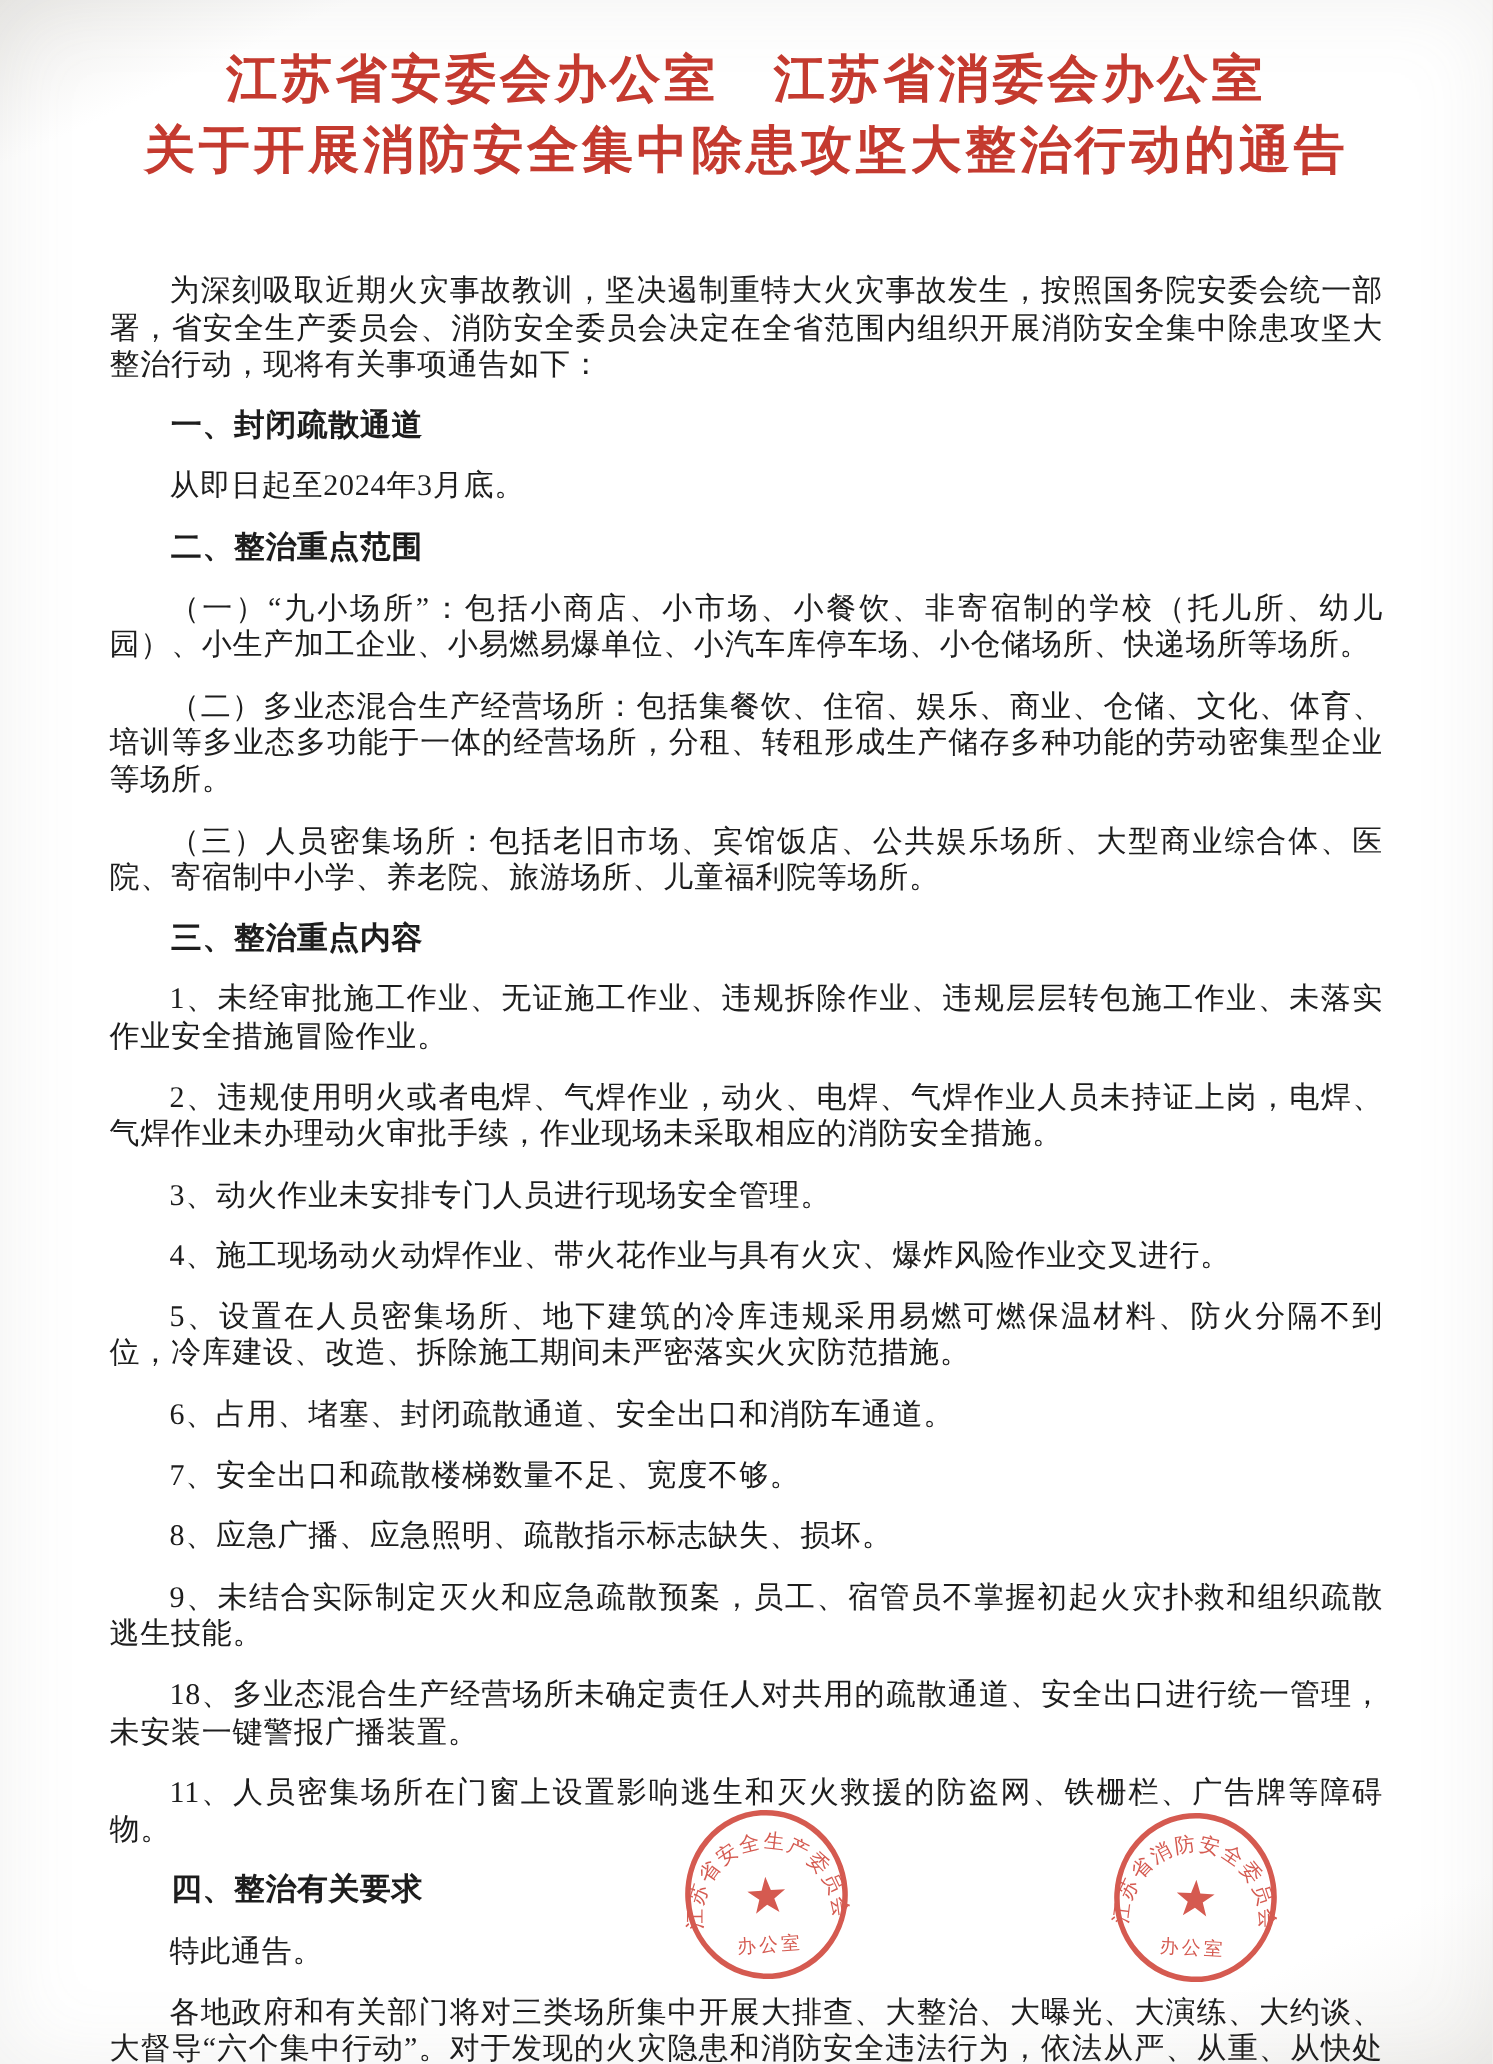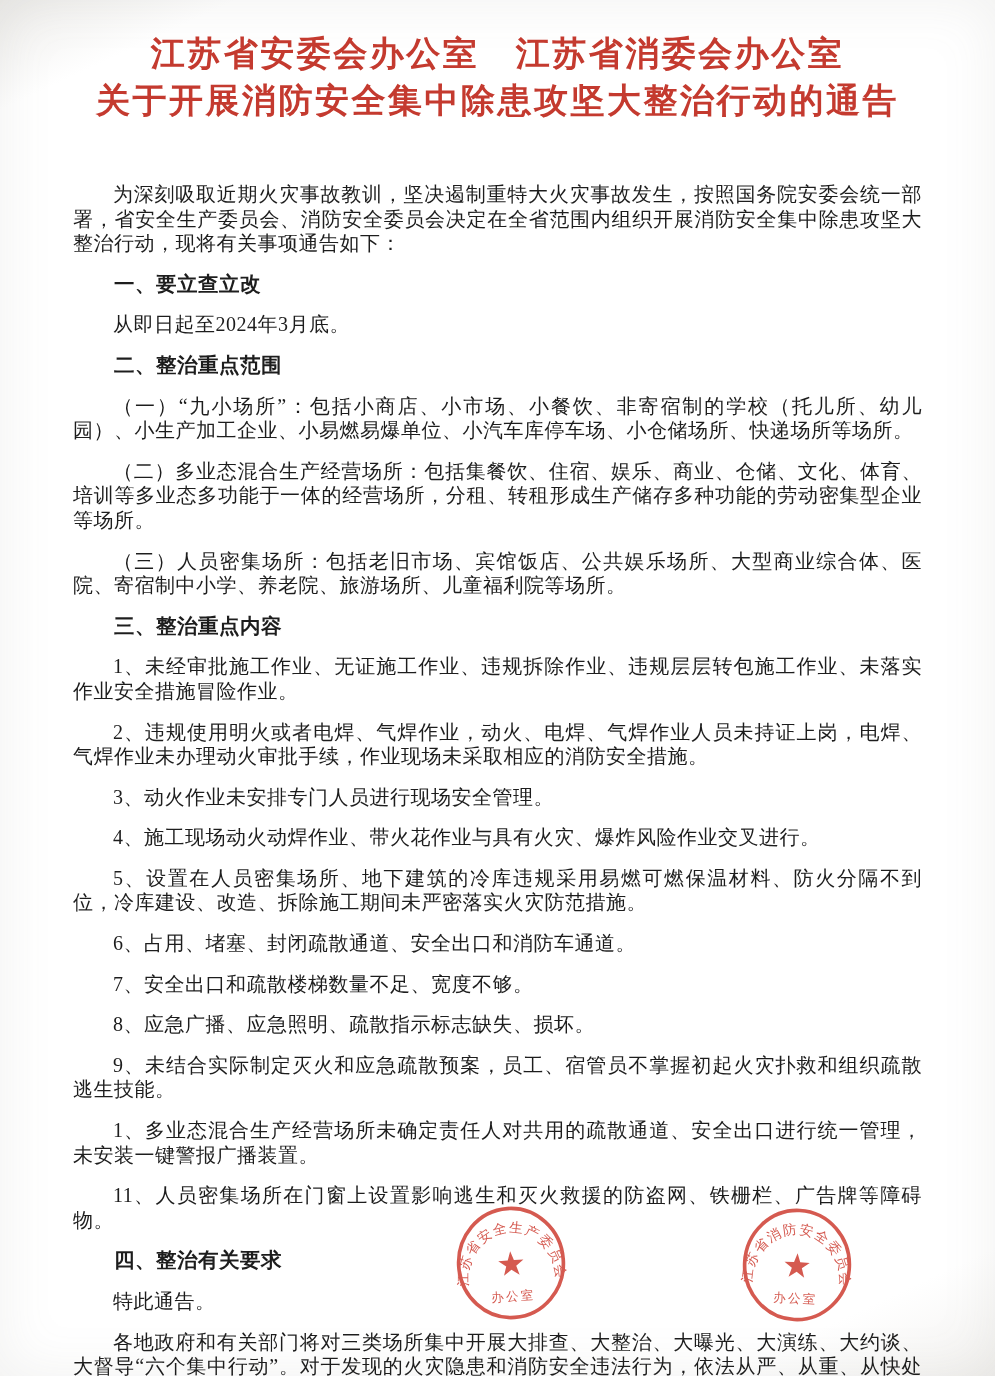--- a/index.html
+++ b/index.html
@@ -85,39 +85,39 @@
 <div class="sheet">
 
   <div class="titles">
     <div class="title-line">江苏省安委会办公室　江苏省消委会办公室</div>
     <div class="title-line">关于开展消防安全集中除患攻坚大整治行动的通告</div>
   </div>
 
   <div class="doc-body">
     <p>为深刻吸取近期火灾事故教训，坚决遏制重特大火灾事故发生，按照国务院安委会统一部署，省安全生产委员会、消防安全委员会决定在全省范围内组织开展消防安全集中除患攻坚大整治行动，现将有关事项通告如下：</p>
 
-    <p class="sec-heading">一、要立查立改</p>
+    <p class="sec-heading">一、封闭疏散通道</p>
     <p>从即日起至2024年3月底。</p>
 
     <p class="sec-heading">二、整治重点范围</p>
     <p>（一）“九小场所”：包括小商店、小市场、小餐饮、非寄宿制的学校（托儿所、幼儿园）、小生产加工企业、小易燃易爆单位、小汽车库停车场、小仓储场所、快递场所等场所。</p>
     <p>（二）多业态混合生产经营场所：包括集餐饮、住宿、娱乐、商业、仓储、文化、体育、培训等多业态多功能于一体的经营场所，分租、转租形成生产储存多种功能的劳动密集型企业等场所。</p>
     <p>（三）人员密集场所：包括老旧市场、宾馆饭店、公共娱乐场所、大型商业综合体、医院、寄宿制中小学、养老院、旅游场所、儿童福利院等场所。</p>
 
     <p class="sec-heading">三、整治重点内容</p>
     <p>1、未经审批施工作业、无证施工作业、违规拆除作业、违规层层转包施工作业、未落实作业安全措施冒险作业。</p>
     <p>2、违规使用明火或者电焊、气焊作业，动火、电焊、气焊作业人员未持证上岗，电焊、气焊作业未办理动火审批手续，作业现场未采取相应的消防安全措施。</p>
     <p>3、动火作业未安排专门人员进行现场安全管理。</p>
     <p>4、施工现场动火动焊作业、带火花作业与具有火灾、爆炸风险作业交叉进行。</p>
     <p>5、设置在人员密集场所、地下建筑的冷库违规采用易燃可燃保温材料、防火分隔不到位，冷库建设、改造、拆除施工期间未严密落实火灾防范措施。</p>
     <p>6、占用、堵塞、封闭疏散通道、安全出口和消防车通道。</p>
     <p>7、安全出口和疏散楼梯数量不足、宽度不够。</p>
     <p>8、应急广播、应急照明、疏散指示标志缺失、损坏。</p>
     <p>9、未结合实际制定灭火和应急疏散预案，员工、宿管员不掌握初起火灾扑救和组织疏散逃生技能。</p>
-    <p>1、多业态混合生产经营场所未确定责任人对共用的疏散通道、安全出口进行统一管理，未安装一键警报广播装置。</p>
+    <p>18、多业态混合生产经营场所未确定责任人对共用的疏散通道、安全出口进行统一管理，未安装一键警报广播装置。</p>
     <p>11、人员密集场所在门窗上设置影响逃生和灭火救援的防盗网、铁栅栏、广告牌等障碍物。</p>
 
     <p class="sec-heading">四、整治有关要求</p>
     <p>特此通告。</p>
 
     <p>各地政府和有关部门将对三类场所集中开展大排查、大整治、大曝光、大演练、大约谈、大督导“六个集中行动”。对于发现的火灾隐患和消防安全违法行为，依法从严、从重、从快处理。对于隐患问题突出、违法行为严重的，组织主流媒体曝光，推动隐患整改。对于存在重大火灾隐患、严重威胁公共安全的，实施挂牌督办。对存在严重失信行为的，将纳入信用管理，实施联合惩戒。对涉嫌犯罪的，依法追究刑事责任。</p>
   </div>
 
   <div class="sig-block">
     <div class="sig-row">

